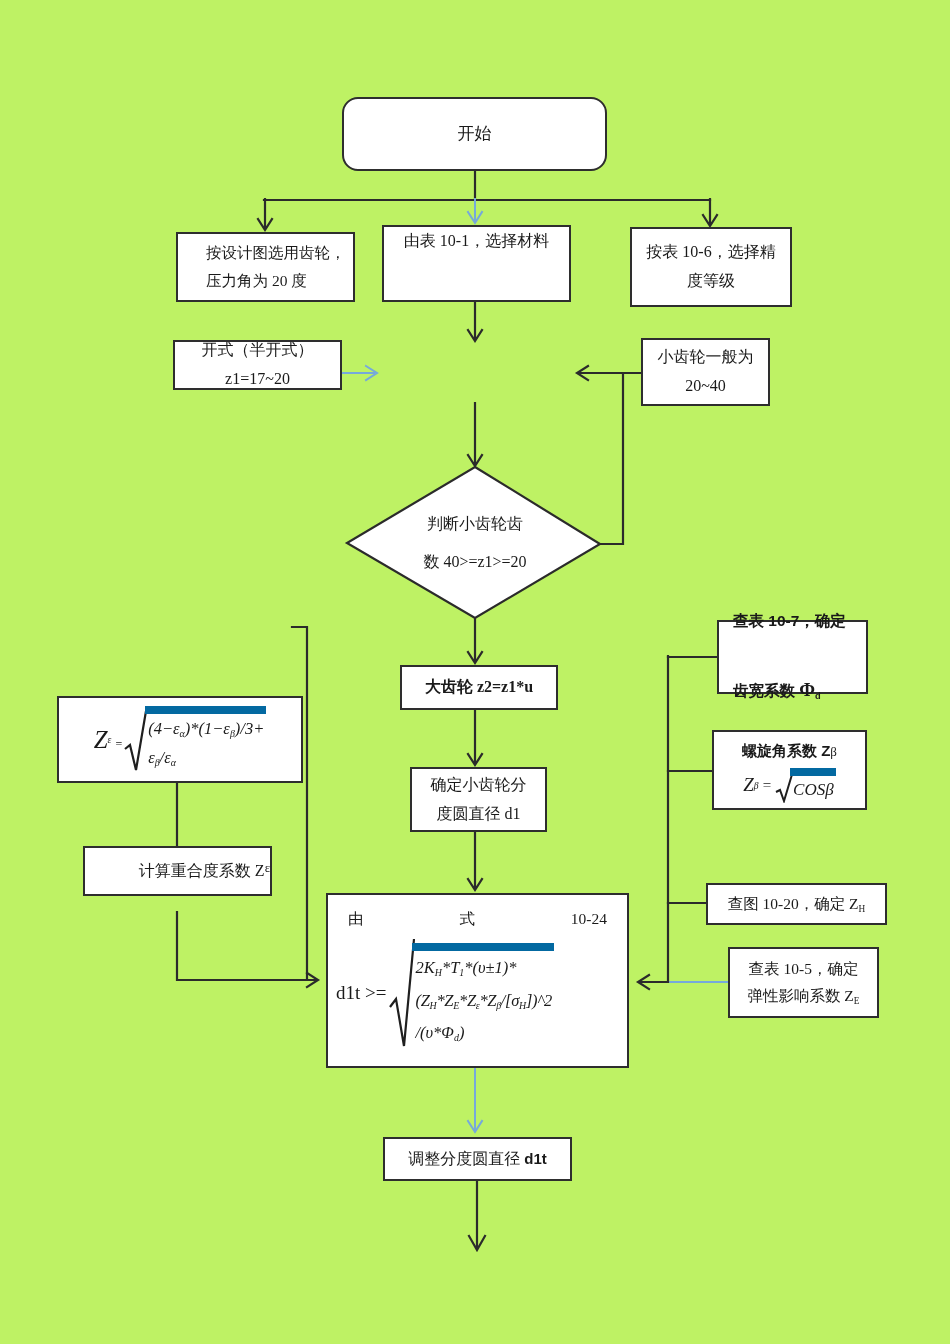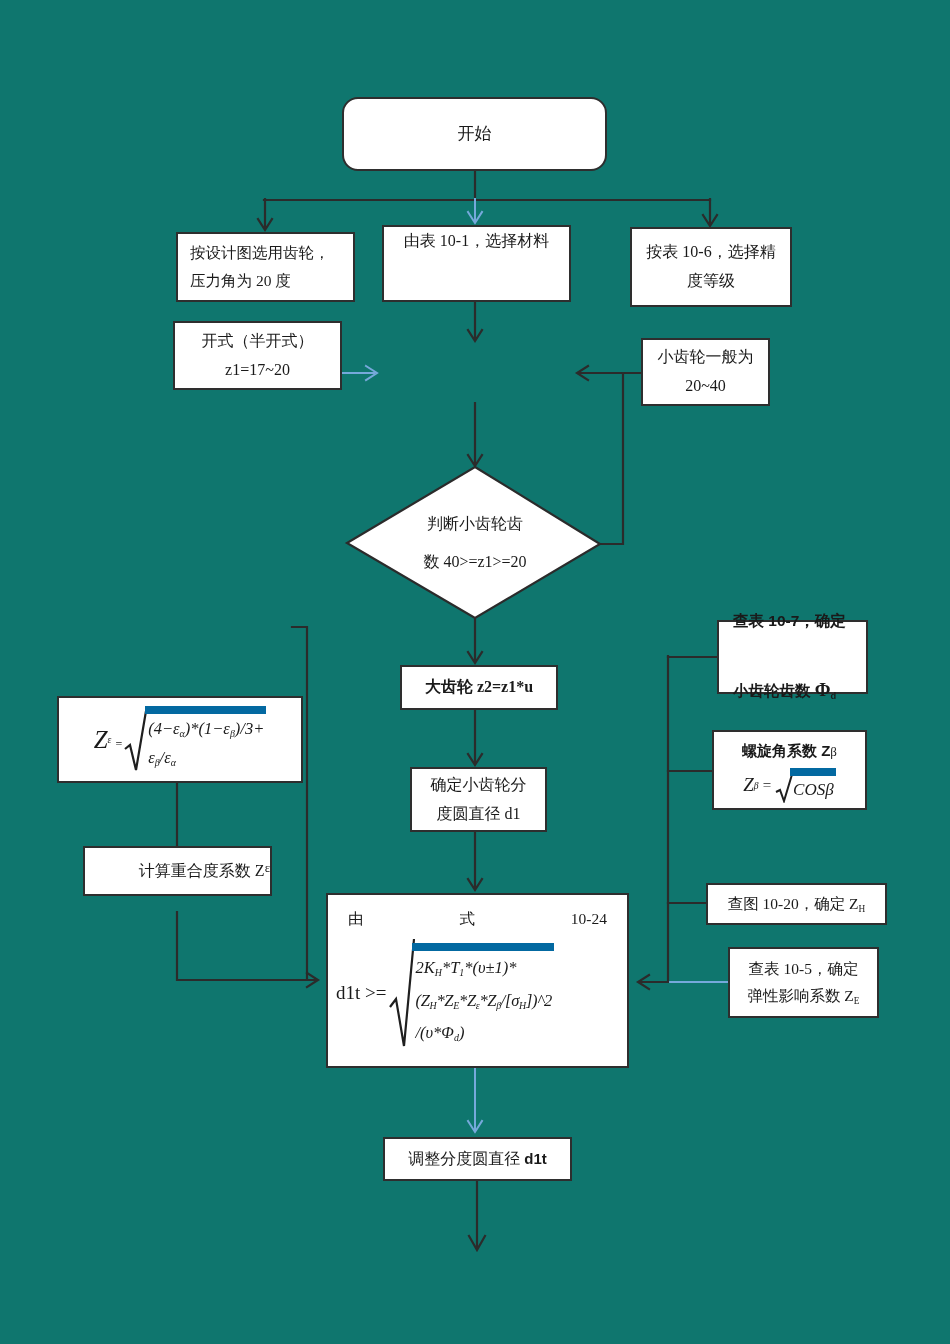--- a/index.html
+++ b/index.html
@@ -1,16 +1,16 @@
 <!DOCTYPE html>
 <html><head>
 <meta charset="utf-8">
 <style>
   html,body{margin:0;padding:0;background:#ffffff;}
-  .canvas{position:relative;width:950px;height:1344px;background:#0f766e;overflow:hidden;
+  .canvas{position:relative;width:950px;height:1344px;background:#bef264;overflow:hidden;
           font-family:"Liberation Serif","DejaVu Serif",serif;color:#1a1a1a;}
   svg.wires{position:absolute;left:0;top:0;z-index:0;}
   .bx{position:absolute;border:2px solid #2e2e2e;background:#fff;z-index:1;
       display:flex;flex-direction:column;align-items:center;justify-content:center;
       box-sizing:border-box;font-size:16px;line-height:1.8;}
   .start{border-width:2.5px;border-radius:16px;font-size:17px;}
   .txt-left{align-items:flex-start;}
   .nowrap{white-space:nowrap;}
   .sans{font-family:"Liberation Sans","DejaVu Sans",sans-serif;gap:36px;}
   .bold{font-weight:bold;}
@@ -55,35 +55,35 @@
     <path stroke="#76a9db" stroke-width="2" d="M728 982 H650"></path>
     <path d="M668 982 H640 M649 975 L638 982 L649 989"></path>
     <path stroke="#76a9db" stroke-width="2" d="M475 1068 V1129 M468 1121 L475 1132 L482 1121"></path>
     <path d="M477 1181 V1248 M469 1236 L477 1250 L485 1236"></path>
   </svg>
 
   <div class="bx start" style="left:342px;top:97px;width:265px;height:74px;">
     <span>开始</span>
   </div>
 
-  <div class="bx txt-left" style="left:176px;top:232px;width:179px;height:70px;padding-left:12px;font-size:15.5px;">
+  <div class="bx txt-left" style="left:176px;top:232px;width:179px;height:70px;padding-left:28px;font-size:15.5px;">
     <span>按设计图选用齿轮，</span>
     <span>压力角为 20 度</span>
   </div>
 
   <div class="bx" style="left:382px;top:225px;width:189px;height:77px;justify-content:flex-start;">
     <span class="nowrap">由表 10-1，选择材料</span>
   </div>
 
   <div class="bx" style="left:630px;top:227px;width:162px;height:80px;">
     <span>按表 10-6，选择精</span>
     <span>度等级</span>
   </div>
 
-  <div class="bx" style="left:173px;top:321px;width:169px;height:69px;">
+  <div class="bx" style="left:173px;top:340px;width:169px;height:50px;">
     <span>开式（半开式）</span>
     <span>z1=17~20</span>
   </div>
 
 
   <div class="bx" style="left:641px;top:338px;width:129px;height:68px;">
     <span>小齿轮一般为</span>
     <span>20~40</span>
   </div>
 
@@ -118,21 +118,21 @@
       </span>
     </div>
   </div>
 
   <div class="bx" style="left:83px;top:846px;width:189px;height:50px;align-items:flex-end;">
     <span class="nowrap"><span>计算重合度系数 Z</span><span class="sup">ε</span></span>
   </div>
 
   <div class="bx txt-left sans bold" style="left:717px;top:620px;width:151px;height:74px;padding-left:14px;font-size:15.5px;line-height:1.9;">
     <span class="nowrap">查表 10-7，确定</span>
-    <span class="nowrap"><span>小齿轮齿数 </span><span style="font-family:'Liberation Serif',serif;font-size:19px;">Φ</span><span class="sb" style="font-style:normal">d</span></span>
+    <span class="nowrap"><span>齿宽系数 </span><span style="font-family:'Liberation Serif',serif;font-size:19px;">Φ</span><span class="sb" style="font-style:normal">d</span></span>
   </div>
 
   <div class="bx" style="left:712px;top:730px;width:155px;height:80px;">
     <span class="nowrap"><span class="sans bold" style="font-size:15px;">螺旋角系数 Z</span><span style="font-size:13px;">β</span></span>
     <span class="frm" style="margin-top:2px;">
       <span class="it" style="font-size:19px;">Z</span>
         <span class="sb">β</span>
       <span style="font-size:15px;margin:0 4px;">=</span>
       <span class="radwrap">
         <svg width="18" height="30" viewBox="0 0 18 30" fill="none" stroke="#1f1f1f" stroke-width="2">

